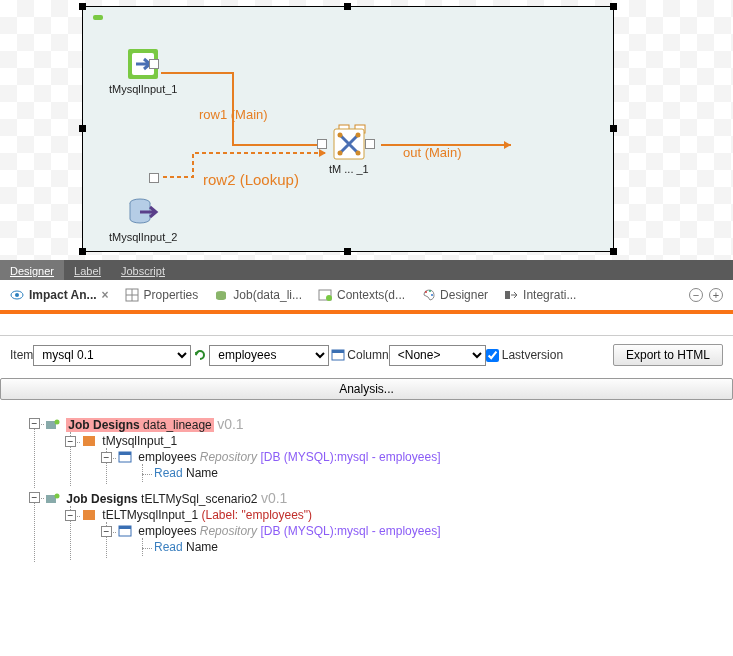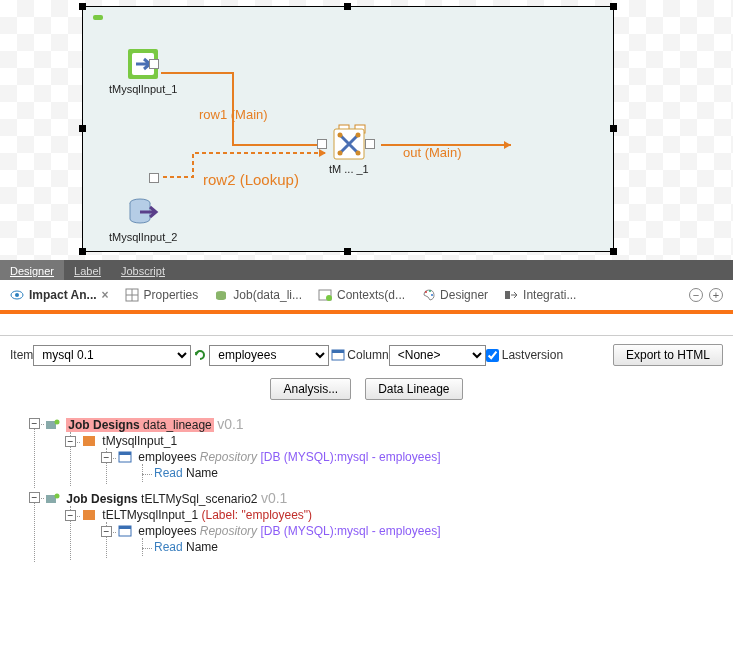--- a/index.html
+++ b/index.html
@@ -41,21 +41,21 @@
   .views-strip-spacer { height: 22px; border-bottom: 1px solid #ccc; }
 
   
   .toolbar { display: flex; align-items: center; gap: 0; padding: 8px 10px; font-size: 12px; }
   .toolbar label { color: #333; }
   select { font-size: 12px; height: 21px; border: 1px solid #888; background: #fff; padding: 0 18px 0 4px; }
   .small-btn { width: 18px; height: 18px; display: inline-flex; align-items: center; justify-content: center; cursor: pointer; }
   .checkbox { display: inline-flex; align-items: center; gap: 3px; }
   .btn { background: linear-gradient(#fdfdfd,#e6e6e6); border: 1px solid #999; border-radius: 2px; padding: 3px 12px; font-size: 12px; cursor: pointer; }
 
-  .toolbar2 { display: flex; justify-content: center; gap: 14px; padding: 4px 0 10px; }
+  .toolbar2 { display: flex; justify-content: center; gap: 20px; padding: 4px 0 10px; flex-direction: column; }
 
   
   .tree-wrap { padding: 4px 10px 16px 10px; font-size: 12px; }
   .tree ul { list-style: none; padding-left: 20px; position: relative; }
   .tree li { position: relative; padding: 2px 0 2px 16px; }
   .tree li::before { content: ""; position: absolute; left: 4px; top: 0; bottom: 0; border-left: 1px dotted #999; }
   .tree li::after { content: ""; position: absolute; left: 4px; top: 10px; width: 10px; border-top: 1px dotted #999; }
   .tree > ul > li::before { top: 10px; }
   .expander { position: absolute; left: -1px; top: 4px; width: 11px; height: 11px; border: 1px solid #888; background: #fff; text-align: center; line-height: 9px; font-size: 10px; cursor: pointer; z-index: 2; }
   .node-icon { display: inline-block; width: 14px; height: 12px; vertical-align: -2px; margin-right: 3px; }
@@ -226,21 +226,20 @@
   <select style="width:97px;"><option>&lt;None&gt;</option></select>
   <label class="checkbox">
     <input type="checkbox" checked="" style=""> 
       <span>Lastversion</span>
   </label>
   <div style="flex:1"></div>
   <button class="btn">Export to HTML</button>
 </div>
 <div class="toolbar2">
   <button class="btn">Analysis...</button>
-  <button class="btn">Data Lineage</button>
 </div>
 
 <div class="tree-wrap tree">
 <ul>
   <li>
     <span class="expander">−</span>
     <span class="node-icon"><svg width="14" height="12">
             <rect x="0" y="2" width="10" height="8" fill="#8aa"></rect>
             <circle cx="11" cy="3" r="2.5" fill="#7ac943"></circle>
           </svg></span>

